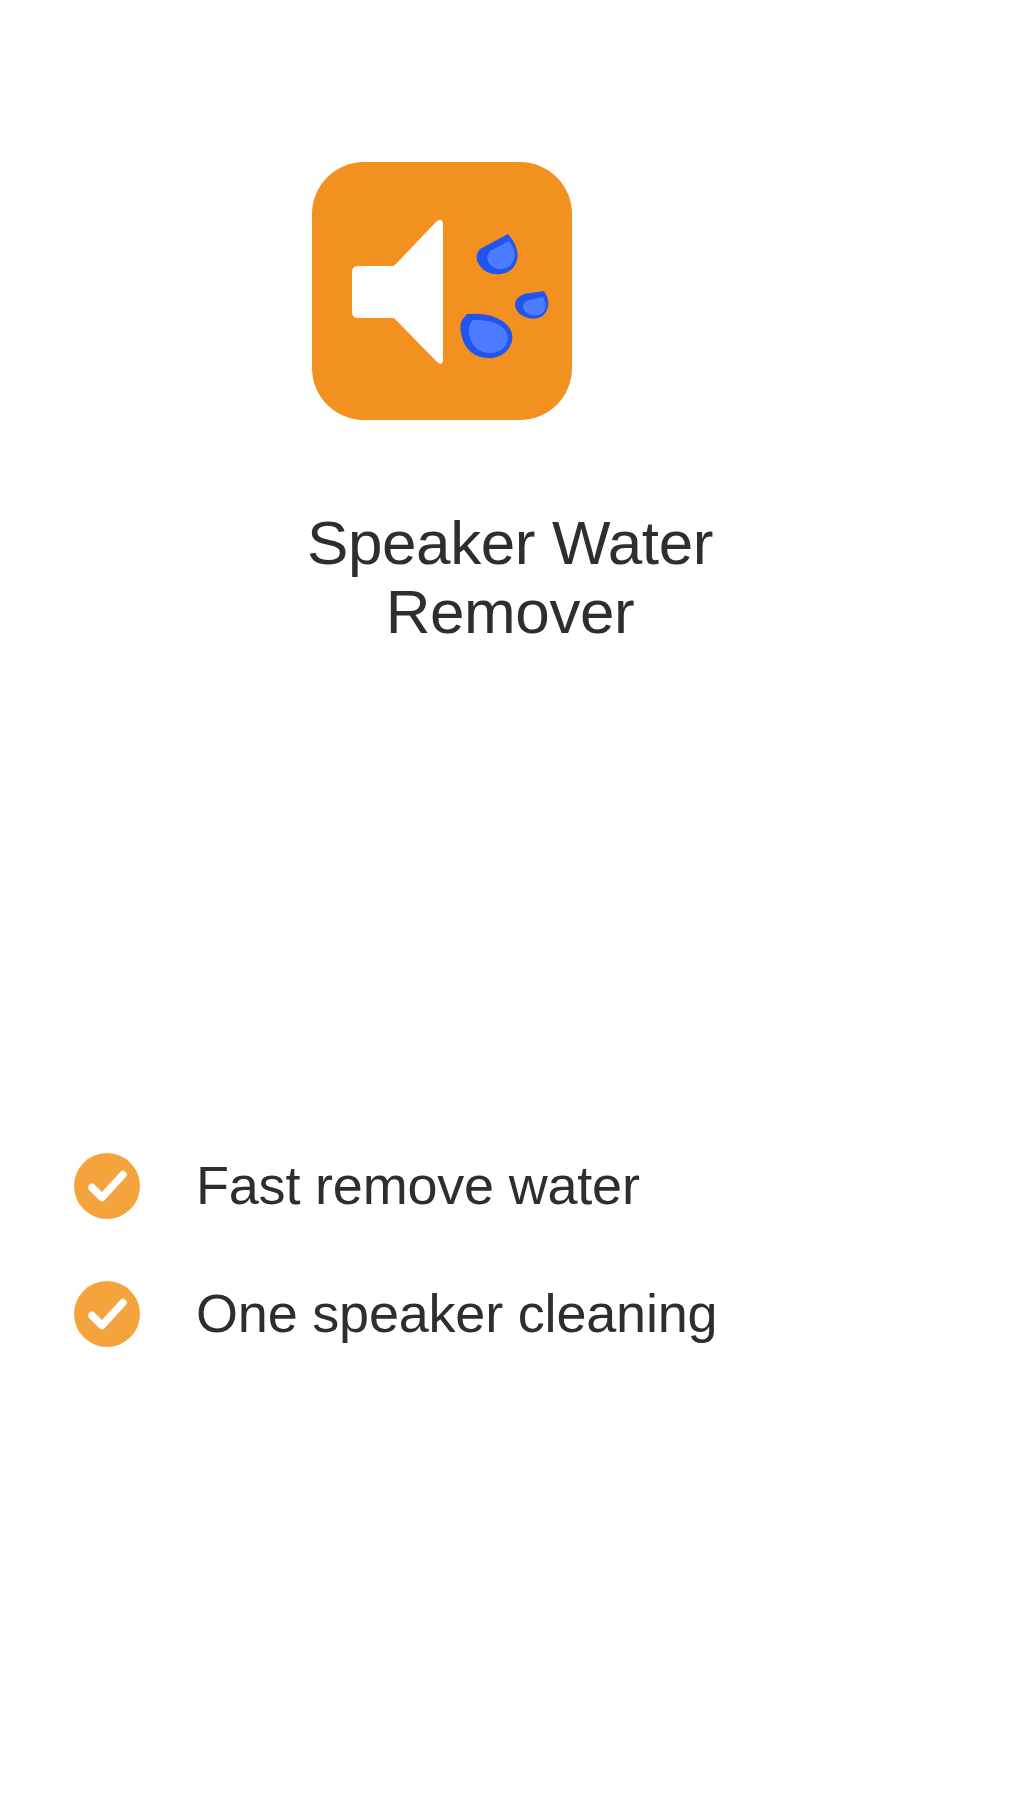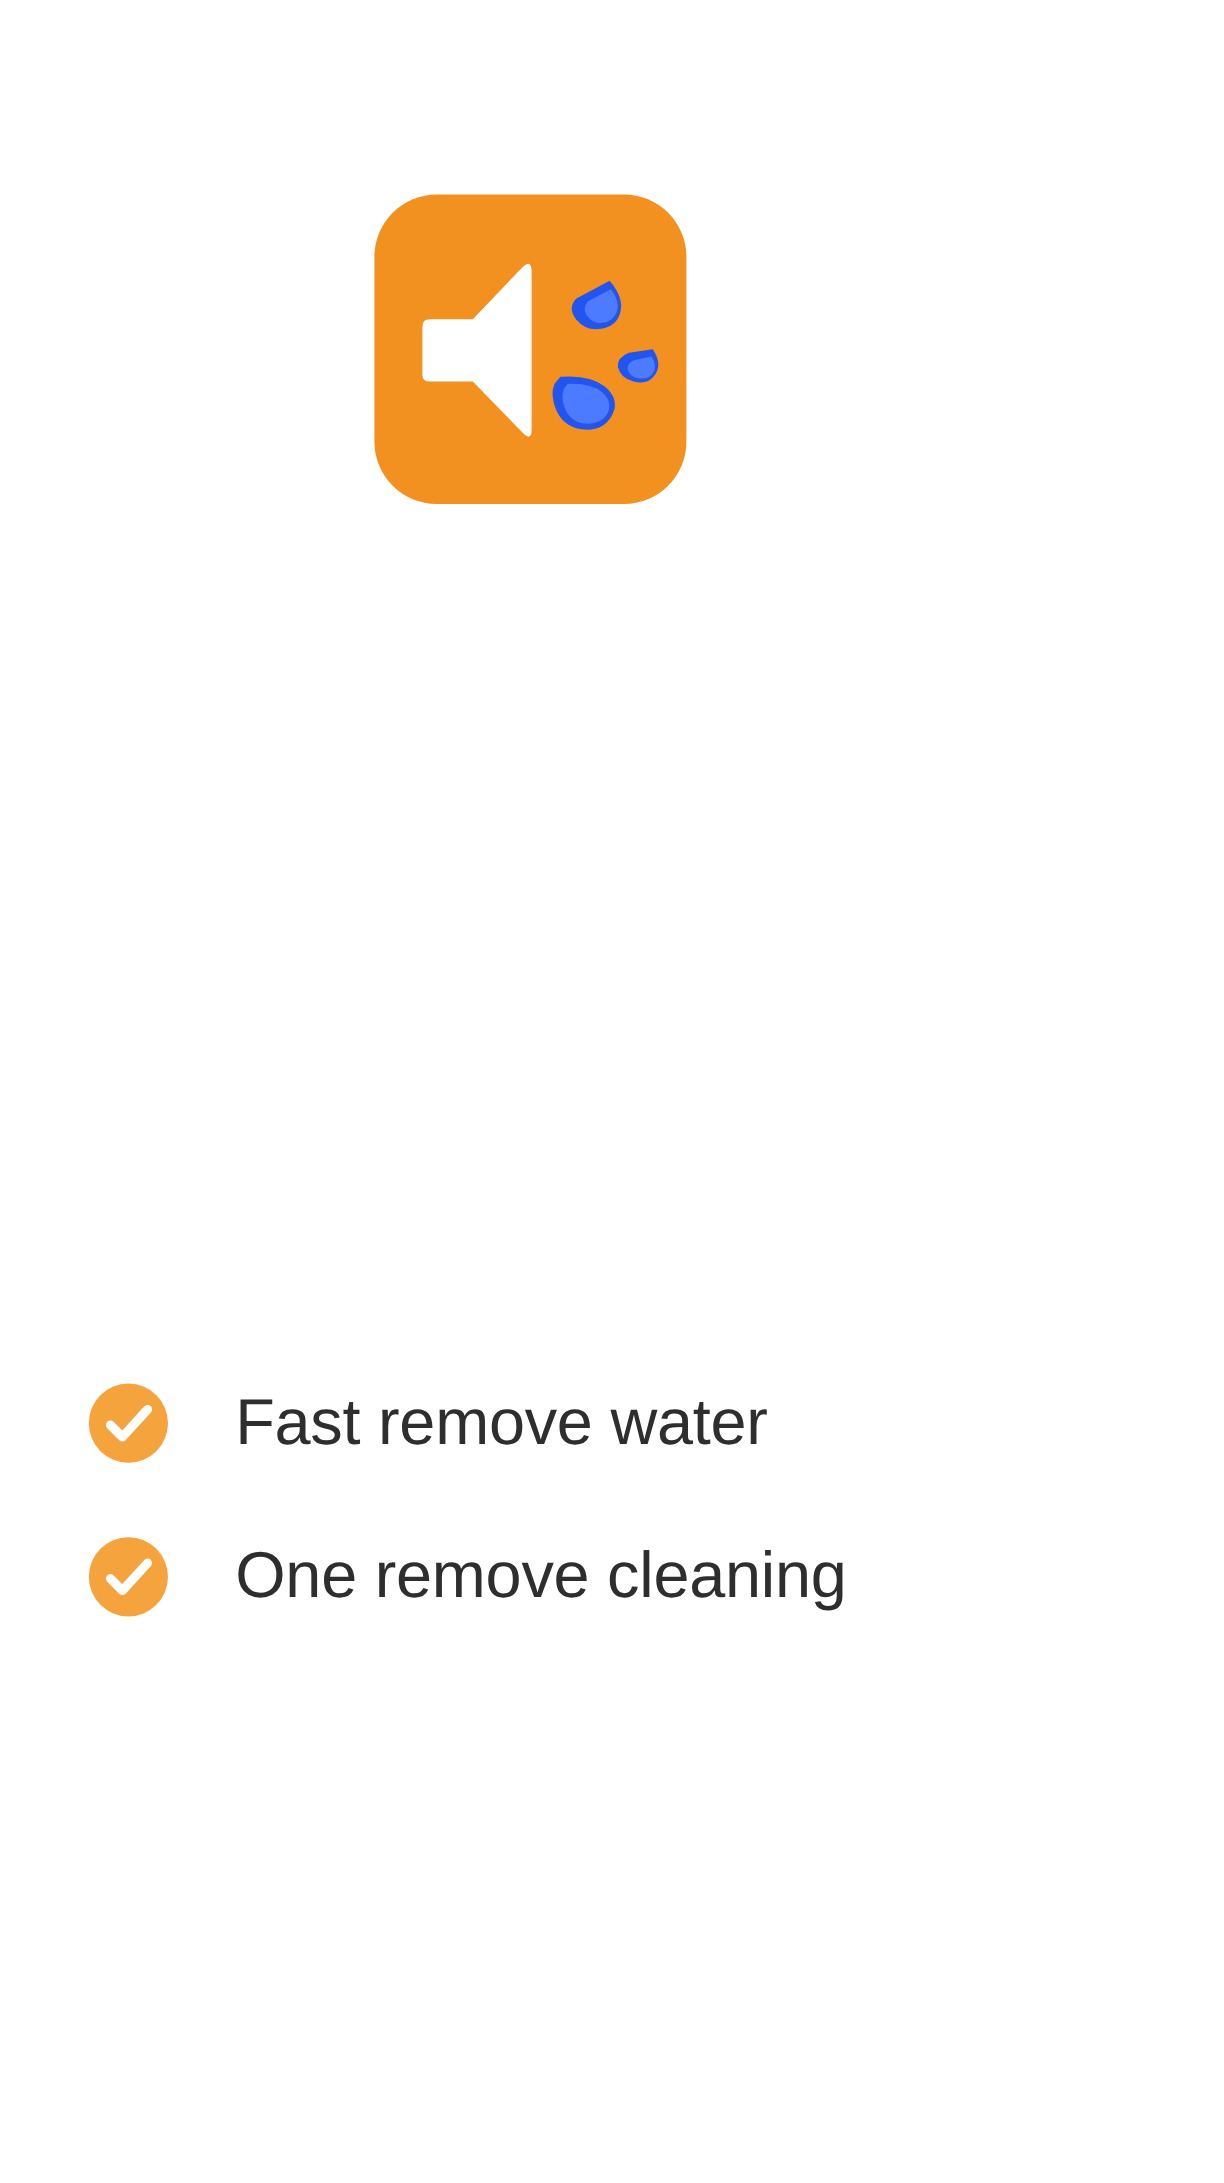--- a/index.html
+++ b/index.html
@@ -126,20 +126,24 @@
         <path d="M197 79 Q205 89 202 98 Q199 106 190 107 Q182 108 177 101 Q173 95 178 89 Z" fill="#4D7BFF"></path>
 
         <path d="M232 129 Q240 141 234 150 Q228 159 216 156 Q205 153 203 144 Q202 136 212 132 Z" fill="#2255F0"></path>
         <path d="M231 135 Q236 143 232 149 Q228 155 219 153 Q212 151 211 145 Q211 140 217 138 Z" fill="#4D7BFF"></path>
 
         <path d="M155 152 Q179 150 192 160 Q205 171 198 184 Q191 197 175 196 Q159 195 152 181 Q146 167 150 158 Z" fill="#2255F0"></path>
         <path d="M161 158 Q180 157 190 165 Q199 173 194 183 Q188 192 176 191 Q164 190 159 179 Q155 169 158 162 Z" fill="#4D7BFF"></path>
       </svg>
     </div>
 
+    <div class="app-title">
+      <span>Speaker Water</span><br>
+      <span>Remover</span>
+    </div>
 
   </div>
 
   <div class="feature-list">
 
     <div class="feature-row">
       <span class="check-badge">
         <svg viewBox="0 0 66 66">
           <path d="M18 34.5 L28 44.5 L49 21.5" fill="none" stroke="#FFFFFF" stroke-width="7.5" stroke-linecap="round" stroke-linejoin="round"></path>
         </svg>
@@ -147,18 +151,18 @@
       <span class="feature-label">Fast remove water</span>
     </div>
 
 
     <div class="feature-row">
       <span class="check-badge">
         <svg viewBox="0 0 66 66">
           <path d="M18 34.5 L28 44.5 L49 21.5" fill="none" stroke="#FFFFFF" stroke-width="7.5" stroke-linecap="round" stroke-linejoin="round"></path>
         </svg>
       </span>
-      <span class="feature-label">One remove cleaning</span>
+      <span class="feature-label">One speaker cleaning</span>
     </div>
 
   </div>
 
 </div>
 
 </body></html>

